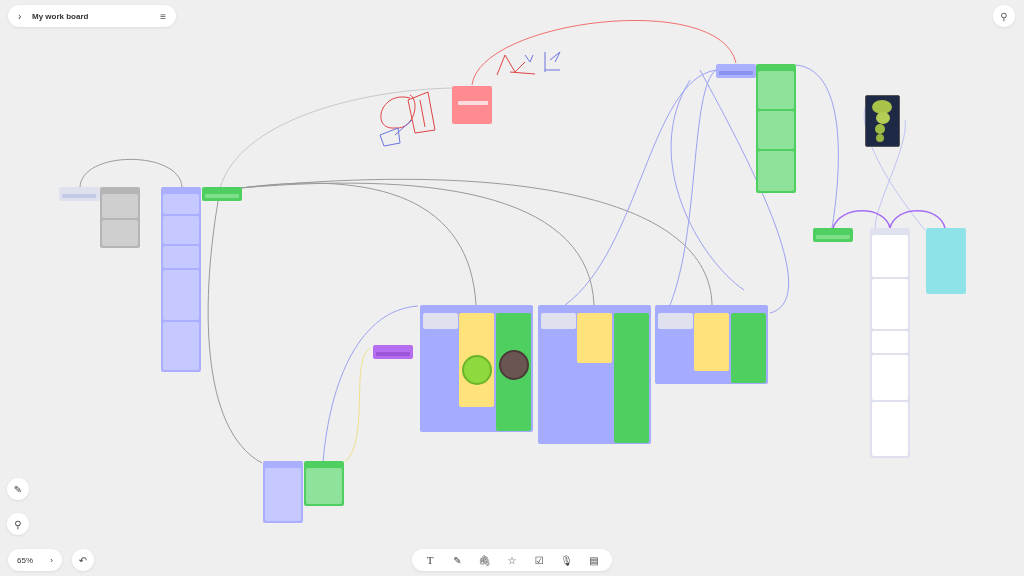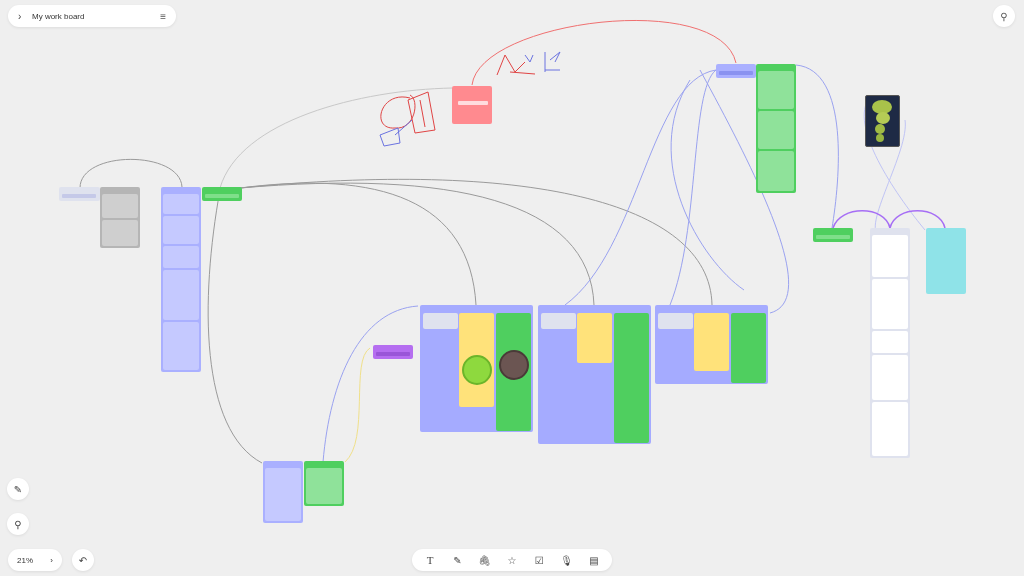--- a/index.html
+++ b/index.html
@@ -4,21 +4,21 @@
 <style>
   * { box-sizing: border-box; margin: 0; padding: 0; }
   html, body { width: 1024px; height: 576px; overflow: hidden; }
   body { background: #efefef; font-family: "Liberation Sans", sans-serif; position: relative; }
   .canvas { position: absolute; left: 0; top: 0; width: 1024px; height: 576px; }
   svg.links { position: absolute; left: 0; top: 0; width: 1024px; height: 576px; pointer-events: none; }
 
   .pill { position: absolute; background: #fff; border-radius: 14px; box-shadow: 0 1px 3px rgba(0,0,0,0.08); display: flex; align-items: center; }
   .topbar { left: 8px; top: 5px; width: 168px; height: 22px; padding: 0 10px; font-size: 8px; color: #333; }
   .topbar .chev { font-size: 10px; color: #444; width: 14px; }
-  .topbar .title { flex: 1; font-size: 8px; }
+  .topbar .title { flex: 1; font-size: 8px; font-weight: bold; }
   .topbar .menu { font-size: 10px; color: #555; }
   .pin { left: 993px; top: 5px; width: 22px; height: 22px; border-radius: 50%; justify-content: center; font-size: 10px; color: #555; }
   .roundbtn { position: absolute; width: 22px; height: 22px; background: #fff; border-radius: 50%; display: flex; align-items: center; justify-content: center; font-size: 10px; color: #444; box-shadow: 0 1px 3px rgba(0,0,0,0.08); }
   .zoom { left: 8px; top: 549px; width: 54px; height: 22px; padding: 0 9px; font-size: 8px; color: #333; justify-content: space-between; }
   .toolbar { left: 412px; top: 549px; width: 200px; height: 22px; padding: 0 10px; justify-content: space-between; font-size: 10px; color: #444; }
   .tb-btn { width: 16px; text-align: center; }
 
   .node { position: absolute; border-radius: 2px; }
   .card { position: absolute; border-radius: 2px; }
   .bar { position: absolute; height: 4px; border-radius: 1px; }
@@ -159,21 +159,21 @@
 </div>
 
 <div class="roundbtn" style="left:7px;top:478px;">
   <span>✎</span>
 </div>
 <div class="roundbtn" style="left:7px;top:513px;">
   <span>⚲</span>
 </div>
 
 <div class="pill zoom">
-  <span>21%</span>
+  <span>65%</span>
   <span>›</span>
 </div>
 <div class="roundbtn" style="left:72px;top:549px;">
   <span>↶</span>
 </div>
 
 <div class="pill toolbar">
   <span class="tb-btn" style="font-family:'Liberation Serif',serif;font-size:11px;">T</span>
   <span class="tb-btn">✎</span>
   <span class="tb-btn">🖇</span>

